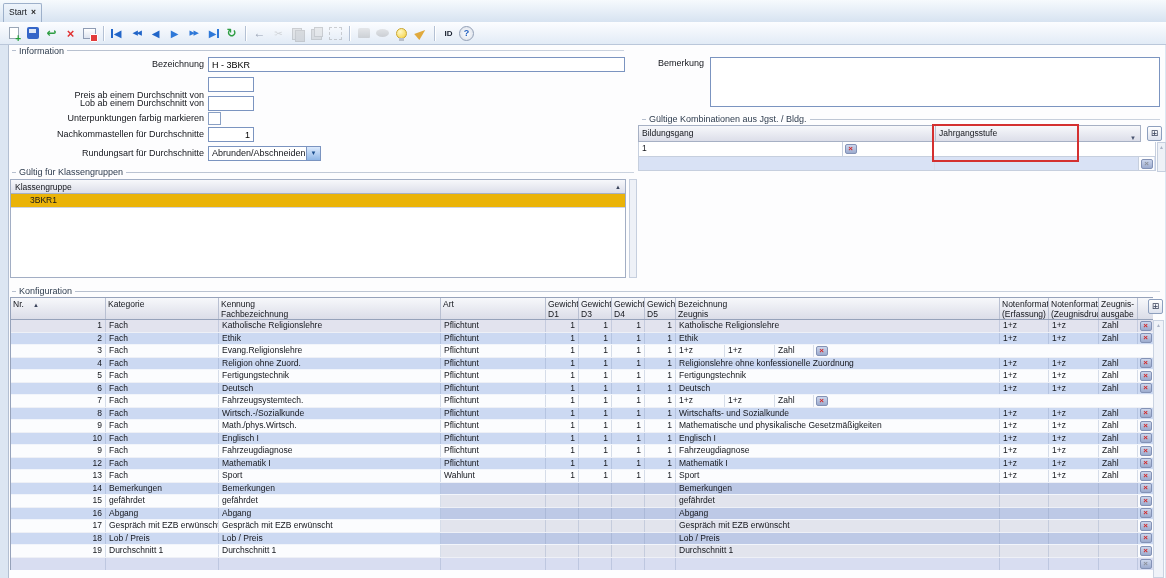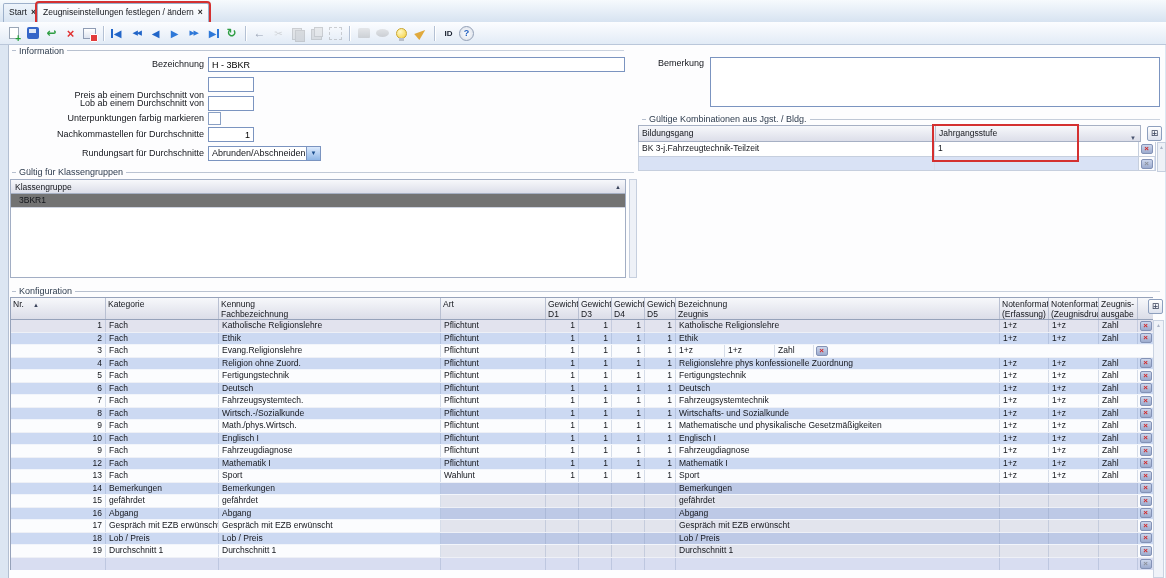--- a/index.html
+++ b/index.html
@@ -63,21 +63,21 @@
 #in-nach{left:208px;top:127px;width:46px;text-align:right}
 .combo{position:absolute;left:208px;top:146px;width:113px;height:15px;border:1px solid #7b94c0;background:#fff;box-sizing:border-box;font-size:9px;line-height:13px;padding-left:3px}
 .combo-arrow{position:absolute;right:0;top:0;width:13px;height:13px;background:linear-gradient(#dceafd,#8fb6e6);border-left:1px solid #7b94c0;color:#1a4d8c;font-size:6px;line-height:13px;text-align:center}
 
 #lab-bem{position:absolute;left:640px;top:57px;width:64px;text-align:right;font-size:9px;line-height:13px}
 #ta-bem{position:absolute;left:710px;top:57px;width:450px;height:50px;border:1px solid #7b94c0;background:#fff;resize:none;font-family:inherit;font-size:9px;box-sizing:border-box}
 
 .kg{position:absolute;left:10px;top:179px;width:616px;height:99px;background:#fff;border:1px solid #a2aec4;box-sizing:border-box}
 .kg-h{height:13px;background:linear-gradient(#f7f8fb,#dcdee9);border-bottom:1px solid #a6b0c4;font-size:8.5px;line-height:12px;padding:0 4px;display:flex;justify-content:space-between;align-items:center}
 .sort{font-size:6px;color:#39425a}
-.kg-row{height:13px;background:#737373;font-size:8.5px;line-height:13px;padding:0 8px;border-bottom:1px solid #cfd3e0}
+.kg-row{height:13px;background:#eab308;font-size:8.5px;line-height:13px;padding:0 19px;border-bottom:1px solid #cfd3e0}
 .kg-scroll{position:absolute;left:629px;top:179px;width:8px;height:99px;background:#eef1f7;border:1px solid #c6cfde;box-sizing:border-box}
 
 .kb-h{position:absolute;left:638px;top:125px;width:503px;height:17px;display:flex;background:linear-gradient(#f7f8fb,#dcdee9);border:1px solid #a6b0c4;box-sizing:border-box;font-size:8.5px;z-index:1}
 .kb-h .c1{width:297px;border-right:1px solid #b9c0d2;padding:0 3px;line-height:15px;box-sizing:border-box}
 .kb-h .c2{flex:1;position:relative;padding:0 3px;line-height:15px}
 .kb-h .dd{position:absolute;right:4px;top:5px;font-size:6px;color:#4a5570}
 .kb-rows{position:absolute;left:638px;top:142px;width:518px}
 .kb-row{display:flex;height:15px;box-sizing:border-box;background:#fff;border:1px solid #c6cfde;border-top:none;font-size:8.5px;line-height:13px}
 .kb-row.sel{background:#d9e2f5;height:14px}
 .kb-c1{width:296px;border-right:1px solid #d6dbe8;padding:0 3px;box-sizing:border-box;overflow:hidden;white-space:nowrap}
@@ -113,21 +113,20 @@
 .anno{position:absolute;border:2px solid #d43030;box-sizing:border-box;pointer-events:none;z-index:50}
 #anno-jgst{left:932px;top:124px;width:147px;height:38px}
 </style>
 </head>
 <body>
 
 <div class="screen">
 
   <div class="tabbar">
     <div class="tab start"><span>Start</span><span class="tab-close">×</span></div>
-    <div class="tab active" id="active-tab" style="outline: rgb(212, 48, 48) solid 2px;"><span>Zeugniseinstellungen festlegen / ändern</span><span class="tab-close">×</span></div>
   </div>
 
   <div class="toolbar">
       <span class="ic ic-new"></span>
       <span class="ic ic-save"></span>
       <span class="ic ic-g" style="color: rgb(47, 158, 68); font-size: 12px;">↩</span>
       <span class="ic ic-g" style="color: rgb(224, 49, 49); font-size: 13px;">×</span>
       <span class="ic ic-form"></span>
       <span class="tb-sep"></span>
       <span class="ic ic-g barL" style="color: rgb(33, 101, 200);">◀</span>
@@ -191,21 +190,20 @@
   </div>
   <div class="kg-scroll"></div>
 
   <div class="kb-h">
     <div class="c1">Bildungsgang</div>
     <div class="c2"><span>Jahrgangsstufe</span><span class="dd">▼</span></div>
   </div>
   <div class="gridbtn" id="gb-kb"><span>⊞</span></div>
   <div class="kb-rows">
       <div class="kb-row">
-        <div class="kb-c1">BK 3-j.Fahrzeugtechnik-Teilzeit</div>
         <div class="kb-c2">1</div>
         <div class="kb-x">
           <span class="xbtn">×</span>
         </div>
       </div>
       <div class="kb-row sel">
         <div class="kb-c1"></div>
         <div class="kb-c2"></div>
         <div class="kb-x">
           <span class="xbtn grey">×</span>
@@ -285,21 +283,21 @@
       </div>
       <div class="krow blue">
         <div class="kc r" style="width: 95px;">4</div>
         <div class="kc" style="width: 113px;">Fach</div>
         <div class="kc" style="width: 222px;">Religion ohne Zuord.</div>
         <div class="kc" style="width: 105px;">Pflichtunt</div>
         <div class="kc r" style="width: 33px;">1</div>
         <div class="kc r" style="width: 33px;">1</div>
         <div class="kc r" style="width: 33px;">1</div>
         <div class="kc r" style="width: 31px;">1</div>
-        <div class="kc" style="width: 324px;">Religionslehre phys konfessionelle Zuordnung</div>
+        <div class="kc" style="width: 324px;">Religionslehre ohne konfessionelle Zuordnung</div>
         <div class="kc" style="width: 49px;">1+z</div>
         <div class="kc" style="width: 50px;">1+z</div>
         <div class="kc" style="width: 39px;">Zahl</div>
         <div class="kc xcell">
           <span class="xbtn">×</span>
         </div>
       </div>
       <div class="krow white">
         <div class="kc r" style="width: 95px;">5</div>
         <div class="kc" style="width: 113px;">Fach</div>
@@ -336,21 +334,20 @@
       </div>
       <div class="krow white">
         <div class="kc r" style="width: 95px;">7</div>
         <div class="kc" style="width: 113px;">Fach</div>
         <div class="kc" style="width: 222px;">Fahrzeugsystemtech.</div>
         <div class="kc" style="width: 105px;">Pflichtunt</div>
         <div class="kc r" style="width: 33px;">1</div>
         <div class="kc r" style="width: 33px;">1</div>
         <div class="kc r" style="width: 33px;">1</div>
         <div class="kc r" style="width: 31px;">1</div>
-        <div class="kc" style="width: 324px;">Fahrzeugsystemtechnik</div>
         <div class="kc" style="width: 49px;">1+z</div>
         <div class="kc" style="width: 50px;">1+z</div>
         <div class="kc" style="width: 39px;">Zahl</div>
         <div class="kc xcell">
           <span class="xbtn">×</span>
         </div>
       </div>
       <div class="krow blue">
         <div class="kc r" style="width: 95px;">8</div>
         <div class="kc" style="width: 113px;">Fach</div>

